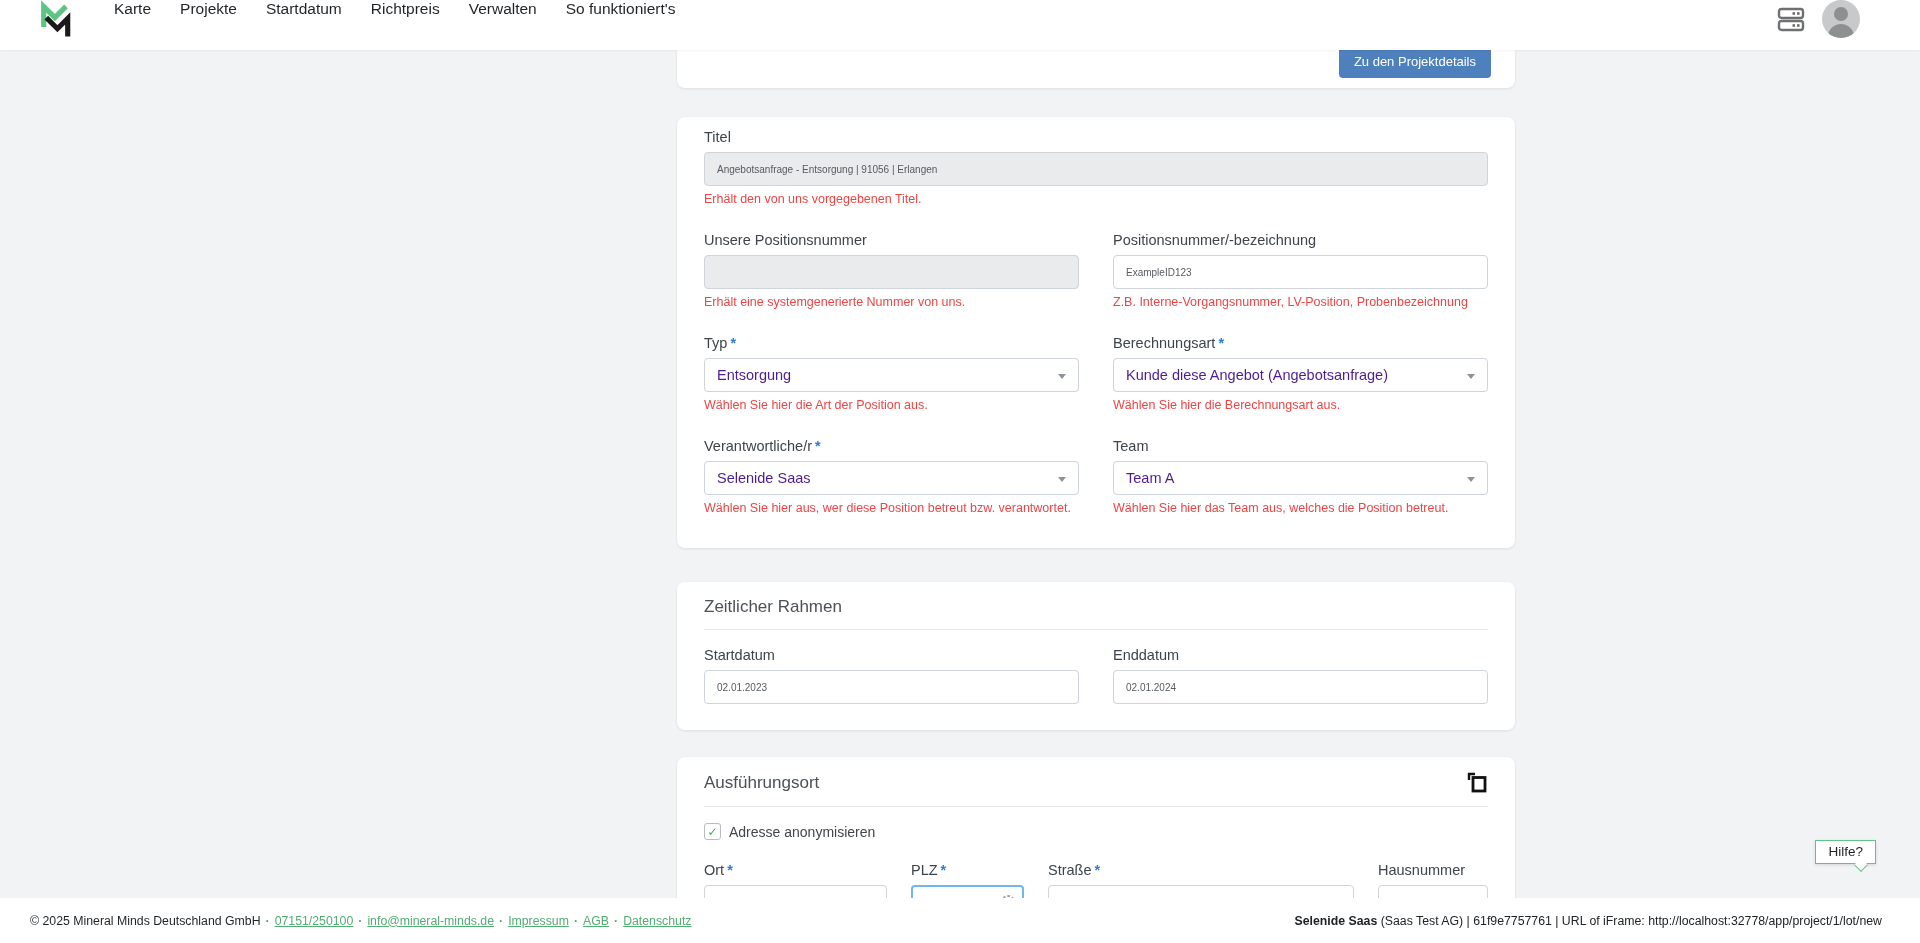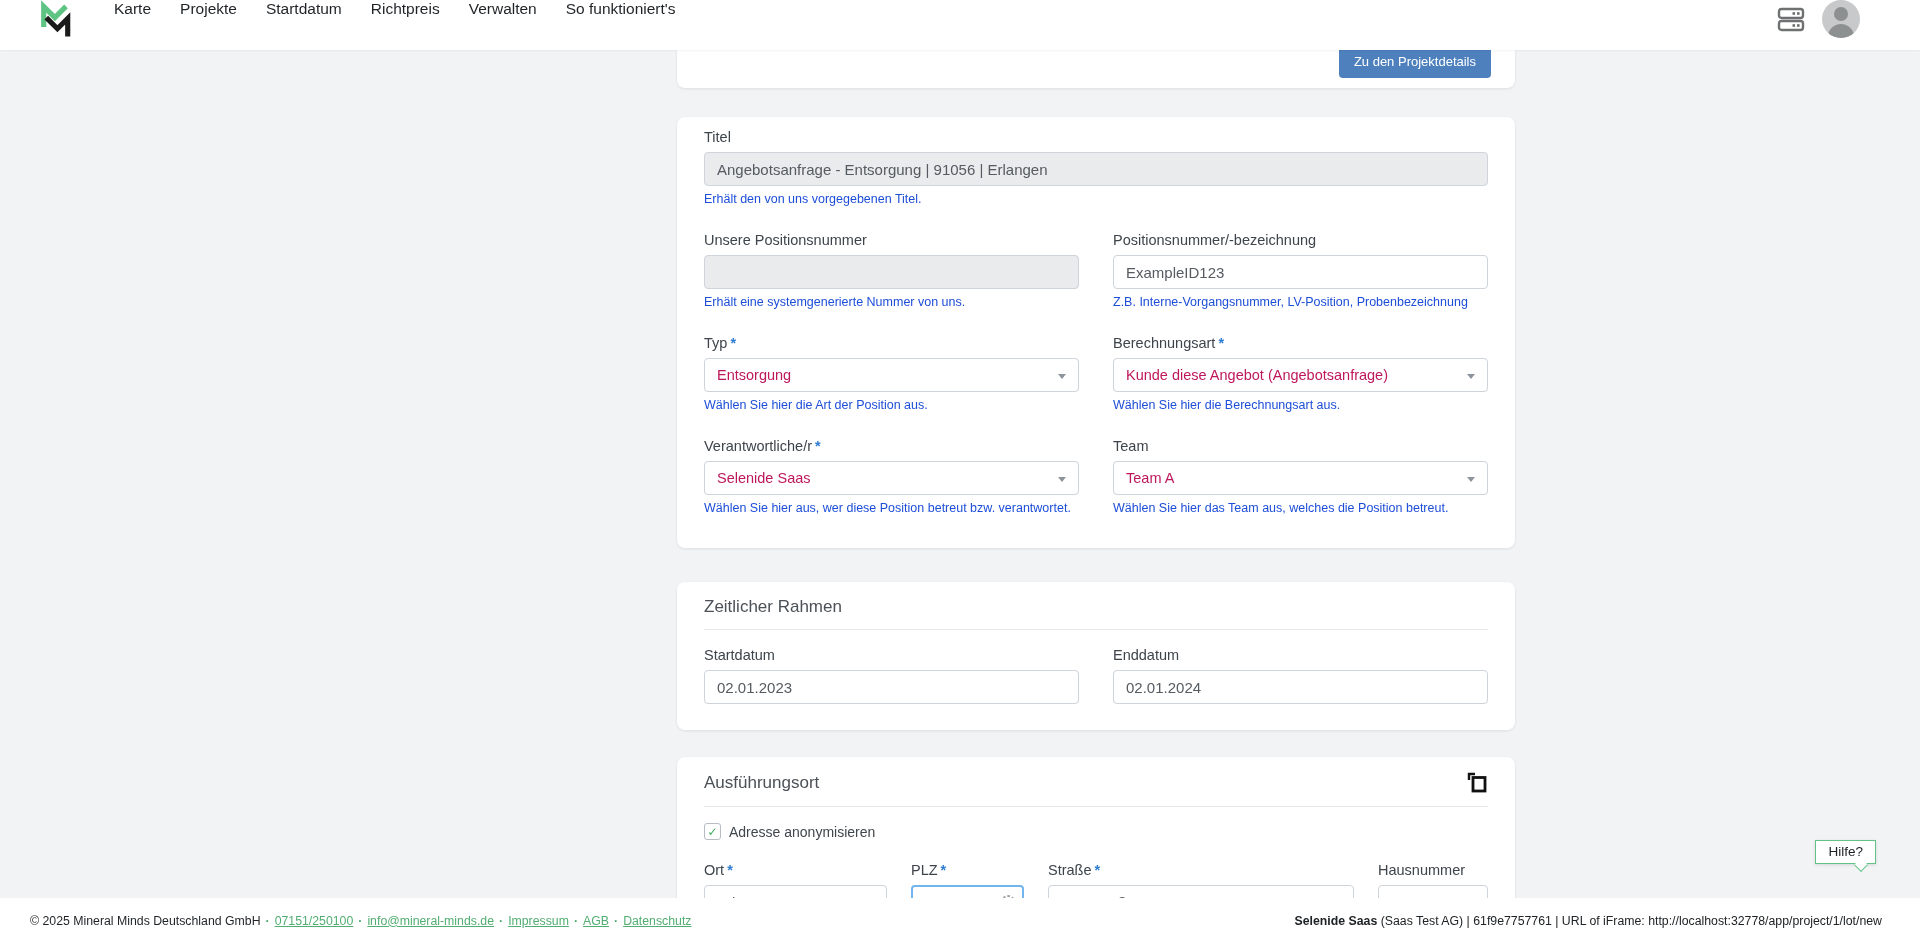--- a/index.html
+++ b/index.html
@@ -24,28 +24,28 @@
 
   .card-banner { height:300px; margin-top:-262px; position:relative; }
   .btn-primary { position:absolute; right:24px; bottom:10px; background:#4e80bd; color:#fff;
     border:none; border-radius:4px; font-size:13px; padding:9px 15px; cursor:pointer;
     font-family:inherit; }
 
   .card-form { margin-top:29px; padding:12px 27px 33px; }
   .field-label { font-size:14.5px; color:#3d444b; font-weight:500; margin-bottom:7px; }
   .req { color:#2d7dd2; margin-left:3px; font-weight:700; }
   .text-input { width:100%; height:34px; border:1px solid #ced4da; border-radius:4px;
-    padding:0 12px; font-size:15px; color:#555b61; background:#fff; font-family:inherit; outline:none; }
+    padding:0 12px; font-size:10px; color:#555b61; background:#fff; font-family:inherit; outline:none; }
   .text-input:disabled, .text-input.disabled { background:#e9ebed; color:#555b61; }
-  .helper { font-size:12.5px; color:#1d4ed8; margin-top:6px; }
+  .helper { font-size:12.5px; color:#ef4444; margin-top:6px; }
   .grid2 { display:grid; grid-template-columns:1fr 1fr; column-gap:34px; margin-top:26px; }
 
   .select-box { position:relative; height:34px; border:1px solid #ced4da; border-radius:4px;
     background:#fff; display:flex; align-items:center; padding:0 26px 0 12px;
-    font-size:14.5px; color:#be185d; cursor:pointer; }
+    font-size:14.5px; color:#4c1d95; cursor:pointer; }
   .caret { position:absolute; right:12px; top:15px; width:0; height:0;
     border-left:4px solid transparent; border-right:4px solid transparent; border-top:5px solid #8d939a; }
 
   .card-section { margin-top:34px; padding:15px 27px 26px; }
   .card-section.loc { margin-top:27px; padding-bottom:40px; }
   .section-head { display:flex; align-items:center; justify-content:space-between; }
   .section-title { font-size:17px; color:#4b5157; }
   .divider { border:none; border-top:1px solid #e7e8ea; margin-top:12px; }
   .section-grid { margin-top:17px; }
 

